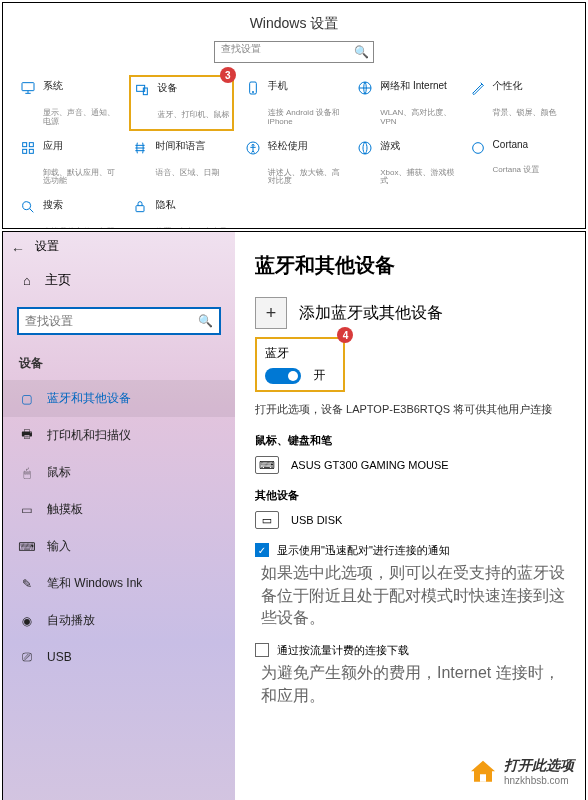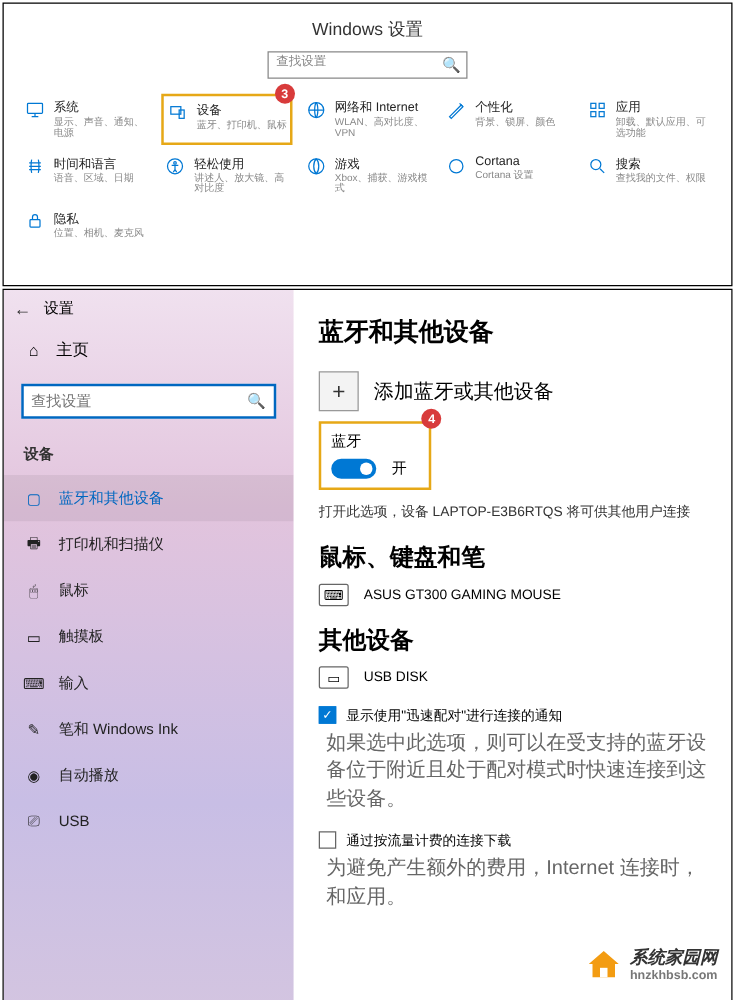--- a/index.html
+++ b/index.html
@@ -8,21 +8,21 @@
 
 .panel-top { border: 1px solid #000; width: 584px; height: 227px; margin: 2px; position: relative; overflow: hidden; }
 .win-title { text-align: center; font-size: 14px; padding: 12px 0 8px; color: #333; }
 .search-wrap { display: flex; justify-content: center; margin-bottom: 12px; }
 .search-box { width: 160px; height: 22px; border: 1px solid #888; font-size: 10px; padding: 0 6px; position: relative; }
 .search-box .mag { position: absolute; right: 4px; top: 3px; font-size: 12px; color: #555; }
 .tiles { display: grid; grid-template-columns: repeat(5, 1fr); gap: 4px 8px; padding: 0 14px; }
 .tile { display: flex; gap: 6px; align-items: flex-start; font-size: 10px; padding: 4px 2px; }
 .tile-icon { width: 18px; height: 18px; color: #0078d4; flex-shrink: 0; display: flex; align-items: center; justify-content: center; }
 .tile-icon svg { width: 16px; height: 16px; }
-.tile-text { display: flex; flex-direction: column; gap: 1px; justify-content: flex-end; }
+.tile-text { display: flex; flex-direction: column; gap: 16px; justify-content: flex-end; }
 .tile-title { color: #222; font-size: 10px; }
 .tile-sub { color: #888; font-size: 8px; line-height: 1.1; }
 .tile-highlight { border: 2px solid #e6a817; position: relative; }
 .badge { position: absolute; width: 16px; height: 16px; border-radius: 50%; background: #d83b3b; color: #fff; font-size: 10px; display: flex; align-items: center; justify-content: center; font-weight: bold; }
 .badge-3 { top: -10px; right: -4px; }
 
 
 .panel-bottom { border: 1px solid #000; width: 584px; height: 588px; margin: 2px; display: flex; position: relative; overflow: hidden; }
 .sidebar { width: 232px; background: linear-gradient(180deg, #f0e1ef 0%, #e2c4dd 30%, #c8bee5 70%, #d4c5e0 100%); padding: 0; overflow: hidden; }
 .topbar { display: flex; align-items: center; gap: 10px; padding: 6px 8px; font-size: 12px; }
@@ -39,31 +39,31 @@
 .content h1 { font-size: 20px; font-weight: 600; margin-bottom: 18px; }
 .add-row { display: flex; align-items: center; gap: 12px; margin-bottom: 8px; }
 .add-btn { width: 32px; height: 32px; border: 1px solid #999; display: flex; align-items: center; justify-content: center; font-size: 18px; color: #333; background: #f3f3f3; }
 .bt-block { border: 2px solid #e6a817; padding: 6px 18px 6px 8px; display: inline-block; position: relative; margin-bottom: 10px; }
 .bt-label { font-size: 12px; margin-bottom: 4px; }
 .toggle { width: 36px; height: 16px; border-radius: 8px; background: #0078d4; position: relative; display: inline-block; vertical-align: middle; }
 .toggle::after { content: ""; position: absolute; width: 10px; height: 10px; border-radius: 50%; background: #fff; top: 3px; right: 3px; }
 .toggle-text { font-size: 12px; margin-left: 8px; vertical-align: middle; }
 .badge-4 { top: -12px; right: -10px; }
 .desc { font-size: 11px; color: #333; margin-bottom: 16px; }
-.sub-h { font-size: 19px; font-weight: 600; margin: 14px 0 8px; }
+.sub-h { font-size: 11px; font-weight: 600; margin: 14px 0 8px; }
 .dev-row { display: flex; align-items: center; gap: 12px; margin-bottom: 10px; font-size: 11px; }
 .dev-icon { width: 24px; height: 18px; border: 1px solid #666; border-radius: 2px; display: flex; align-items: center; justify-content: center; }
 .check-row { display: flex; align-items: flex-start; gap: 8px; font-size: 11px; margin-top: 14px; }
 .checkbox { width: 14px; height: 14px; border: 1px solid #666; display: inline-flex; align-items: center; justify-content: center; flex-shrink: 0; }
 .checkbox.checked { background: #0078d4; border-color: #0078d4; color: #fff; font-size: 10px; }
 .hint { font-size: 16px; color: #666; margin-left: 6px; margin-top: 4px; line-height: 1.4; }
 
 .watermark { position: absolute; right: 10px; bottom: 10px; display: flex; align-items: center; gap: 6px; font-size: 14px; font-style: italic; font-weight: bold; color: #333; background: rgba(255,255,255,0.9); padding: 4px; }
 .wm-logo { width: 30px; height: 26px; }
-.wm-url { font-size: 10px; color: #777; font-style: normal; font-weight: bold; display: block; }
+.wm-url { font-size: 10px; color: #777; font-style: normal; font-weight: normal; display: block; }
 </style>
 </head>
 <body>
 
 <div class="panel-top">
   <div class="win-title">Windows 设置</div>
   <div class="search-wrap">
     <div class="search-box">
       <span style="color:#888">查找设置</span>
       <span class="mag">🔍</span>
@@ -92,20 +92,32 @@
           </svg>
         </span>
       <div class="tile-text">
           <span class="tile-title">设备</span>
           <span class="tile-sub">蓝牙、打印机、鼠标</span>
         </div>
     </div>
     <div class="tile">
       <span class="tile-icon">
           <svg viewBox="0 0 24 24" fill="none" stroke="#0078d4" stroke-width="1.5">
+            <rect x="7" y="3" width="10" height="18" rx="2"></rect>
+            <circle cx="12" cy="18" r="1"></circle>
+          </svg>
+        </span>
+      <div class="tile-text">
+          <span class="tile-title">手机</span>
+          <span class="tile-sub">连接 Android 设备和 iPhone</span>
+        </div>
+    </div>
+    <div class="tile">
+      <span class="tile-icon">
+          <svg viewBox="0 0 24 24" fill="none" stroke="#0078d4" stroke-width="1.5">
             <circle cx="12" cy="12" r="9"></circle>
             <path d="M3 12h18M12 3c2.5 3 2.5 15 0 18M12 3c-2.5 3-2.5 15 0 18"></path>
           </svg>
         </span>
       <div class="tile-text">
           <span class="tile-title">网络和 Internet</span>
           <span class="tile-sub">WLAN、高对比度、VPN</span>
         </div>
     </div>
     <div class="tile">
@@ -303,16 +315,16 @@
     <div class="hint">为避免产生额外的费用，Internet 连接时，和应用。</div>
   </div>
 </div>
 
 <div class="watermark">
   <svg class="wm-logo" viewBox="0 0 40 34">
       <path d="M20 2 L36 16 L32 16 L32 30 L8 30 L8 16 L4 16 Z" fill="#f39c12"></path>
       <rect x="16" y="20" width="8" height="10" fill="#fff"></rect>
     </svg>
   <div>
-    <span>系统家园网</span>
+    <span>打开此选项</span>
     <span class="wm-url">hnzkhbsb.com</span>
   </div>
 </div>
 
 </body></html>

